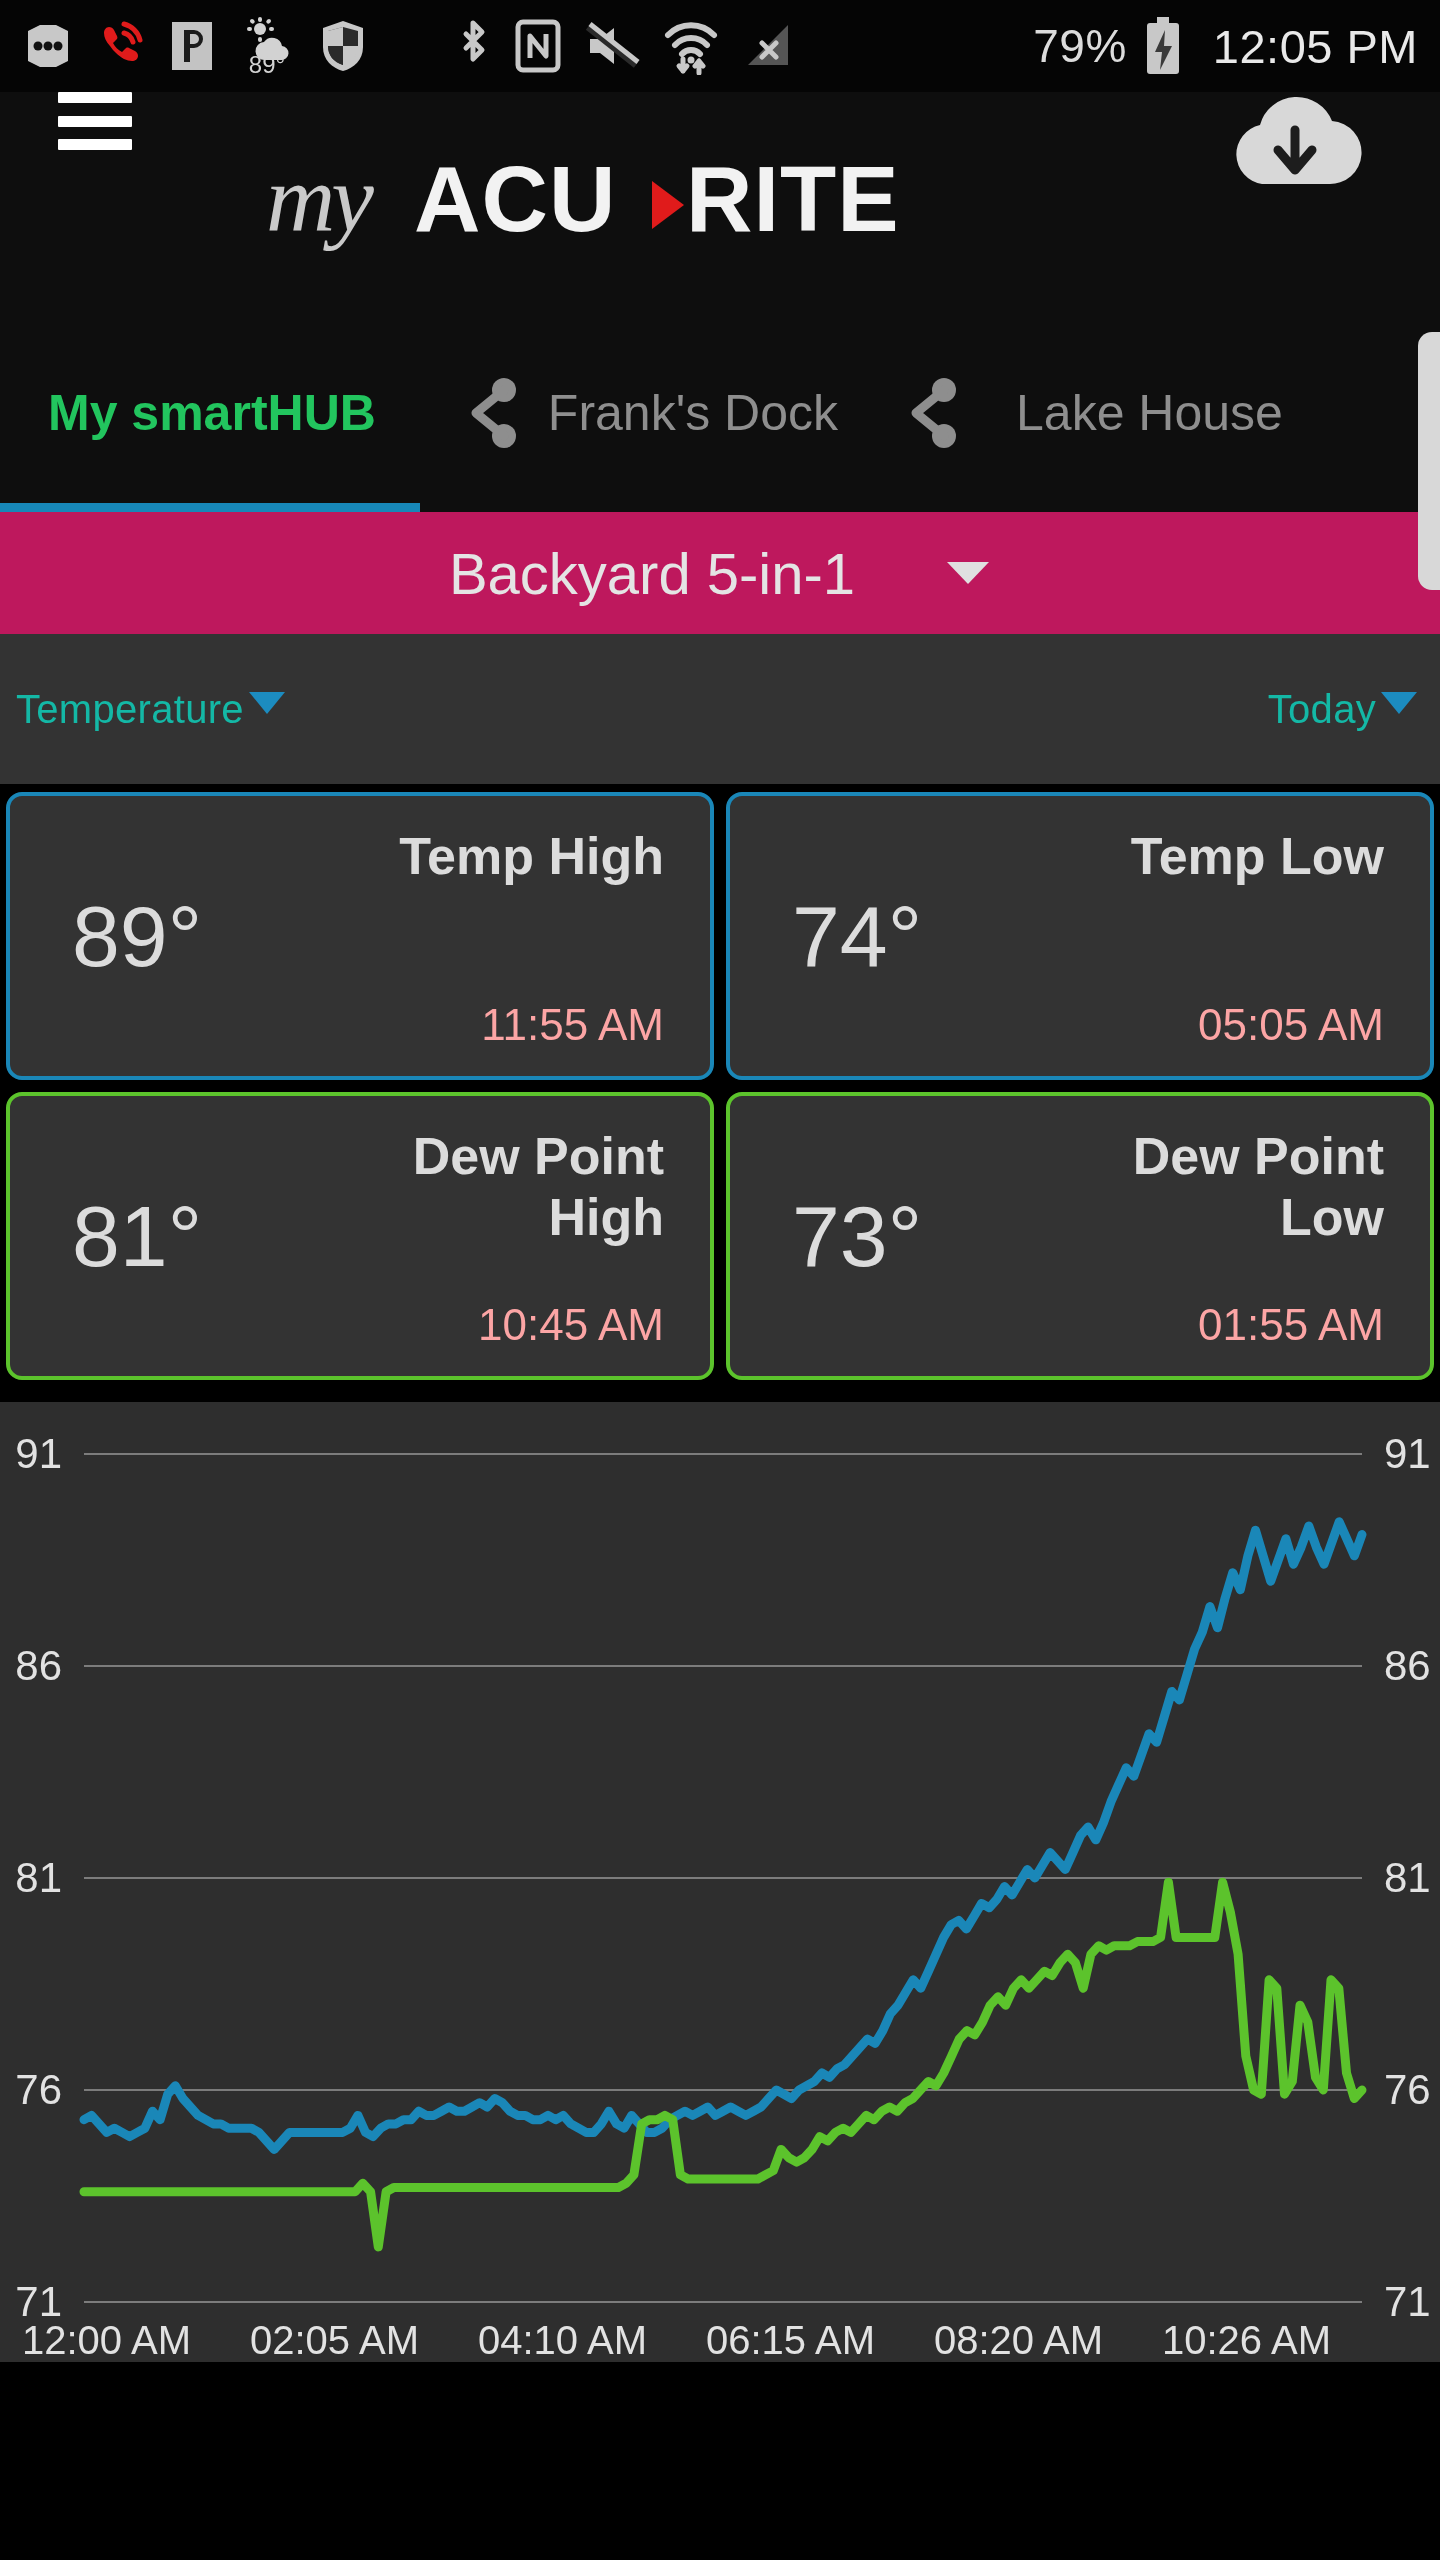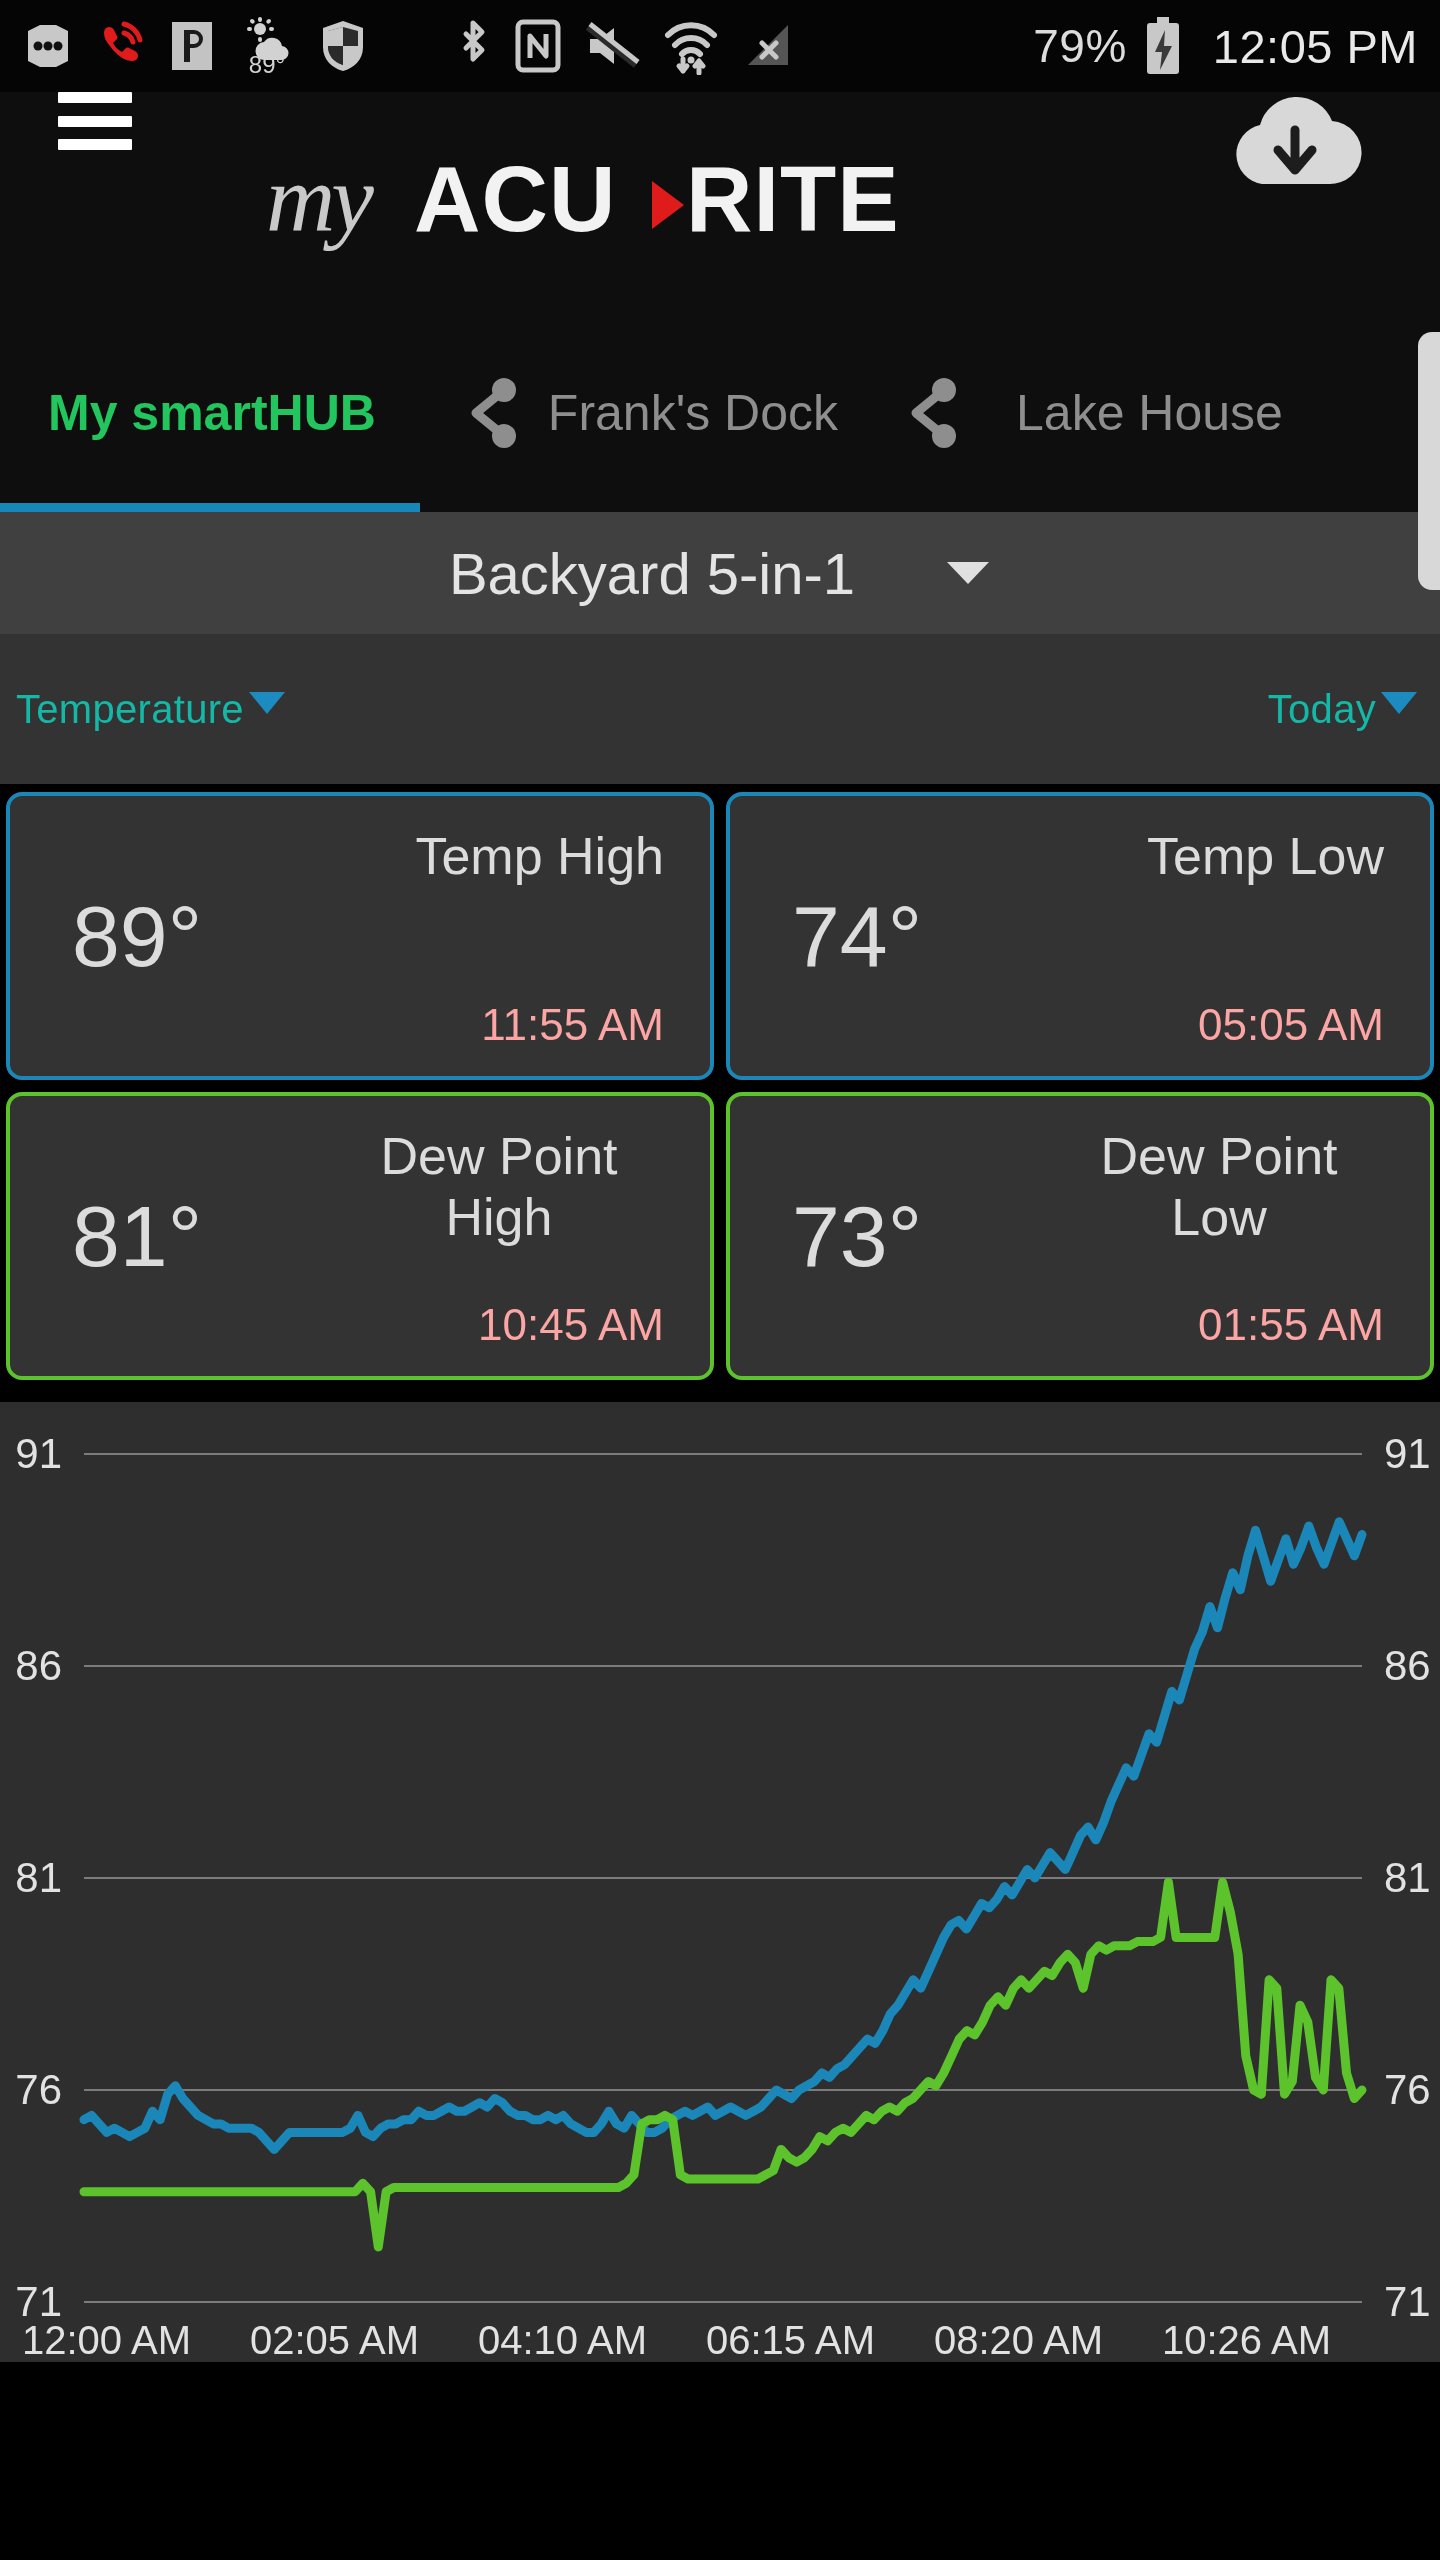--- a/index.html
+++ b/index.html
@@ -42,21 +42,21 @@
   .tab1{ padding:0 44px 0 48px; }
   .tab2{ padding:0 26px 0 40px; }
   .tab3{ padding:0 20px 0 36px;gap:28px; }
   .scroll-pill{
     position:absolute; right:0; top:18px; width:22px; height:258px;
     background:#d8d8d8; border-radius:14px 0 0 14px;
   }
 
   
   .device-row{
-    width:1440px; height:122px; background:#404040;
+    width:1440px; height:122px; background:#be185d;
     display:flex; align-items:center; justify-content:center; gap:12px; cursor:pointer;
   }
   .device-name{ color:#e4e4e4; font-size:58px; }
   .device-caret{ margin-left:78px; }
 
   
   .filter-row{
     width:1440px; height:150px; background:#333333;
     display:flex; align-items:center; justify-content:space-between;
     padding:0 22px 0 16px;
@@ -76,21 +76,21 @@
   .card.dew{ border:4px solid #5cc32c; }
   .card-value{
     color:#dcdcdc; font-size:86px; font-weight:300; margin-left:62px;
     line-height:1;
   }
   .card-right{
     position:absolute; right:46px; top:30px; bottom:26px;
     display:flex; flex-direction:column; justify-content:space-between;
     align-items:flex-end; text-align:right;
   }
-  .card-label{ color:#dcdcdc; font-size:52px; font-weight:400; line-height:1.18;text-align:center; }
+  .card-label{ color:#dcdcdc; font-size:52px; font-weight:700; line-height:1.18; }
   .card-time{ color:#fca5a5; font-size:44px; font-weight:400; }
 
   
   .chart-wrap{ width:1440px; height:960px; background:#2e2e2e; position:relative; }
   .chart-svg{ display:block; }
 </style>
 </head>
 <body>
 
 <div class="statusbar">

